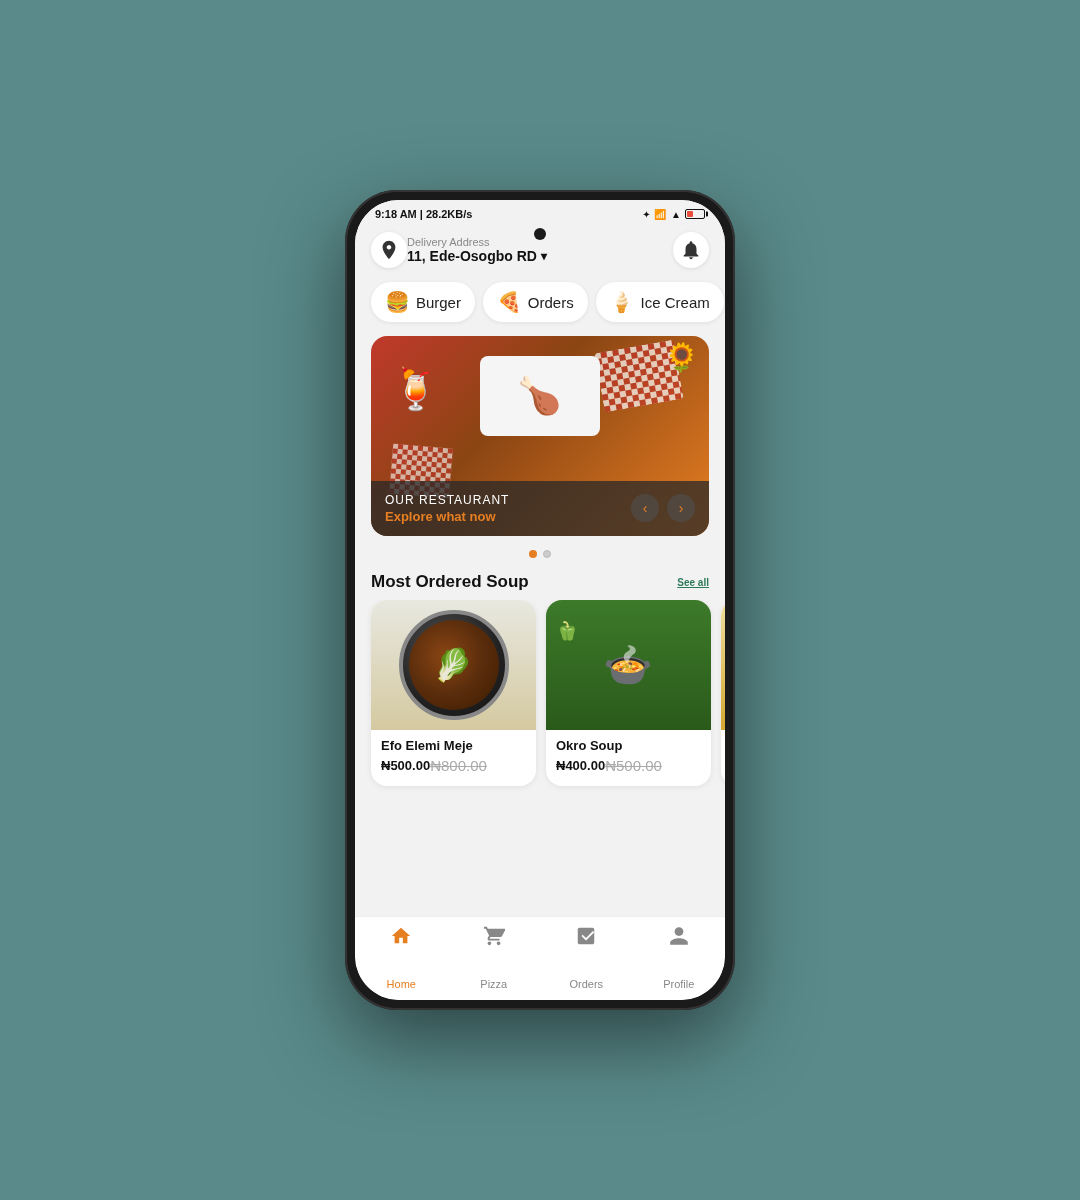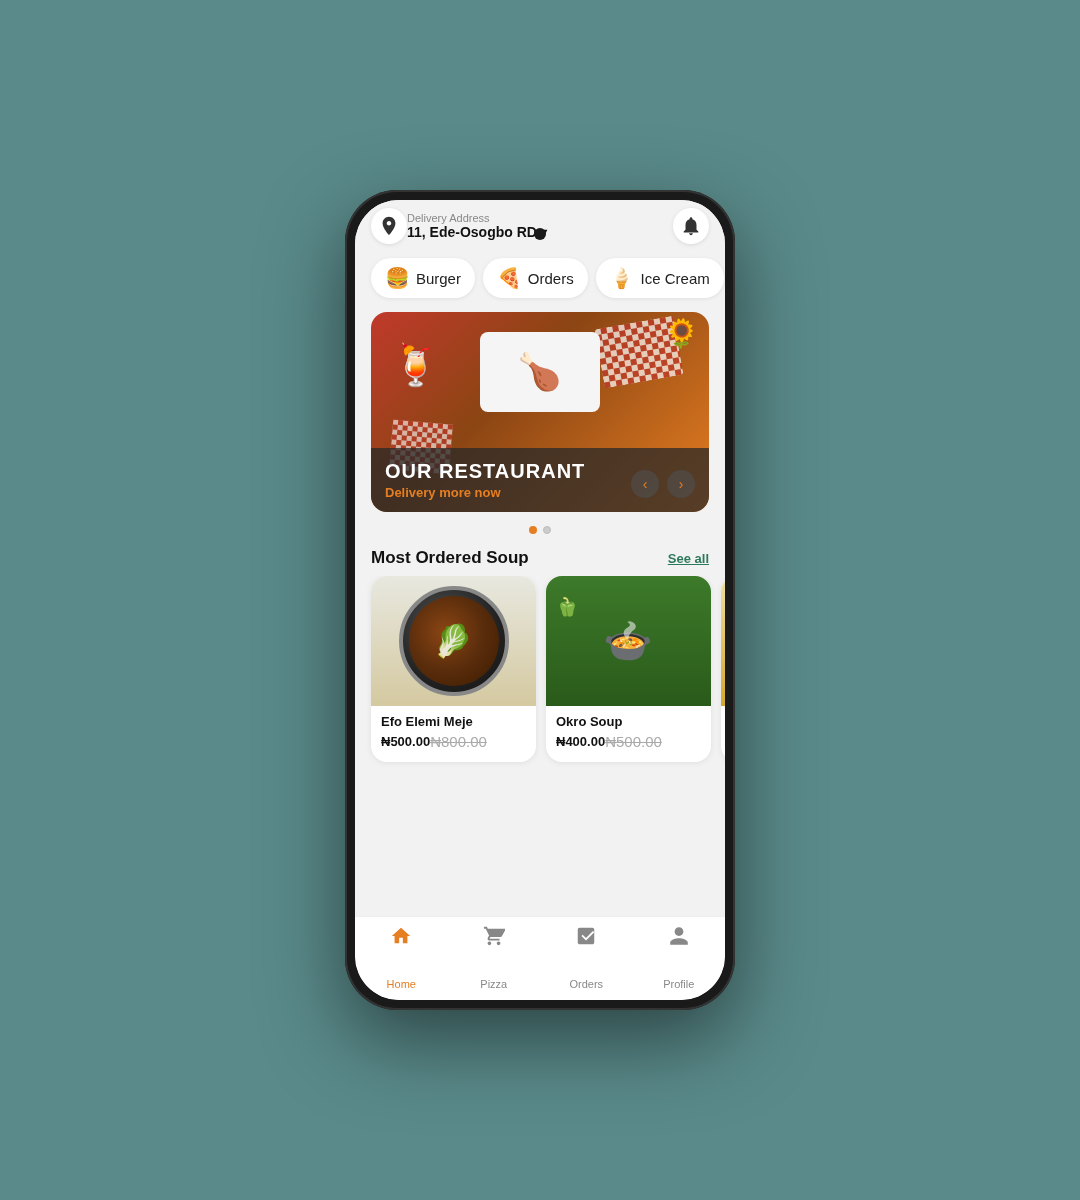--- a/index.html
+++ b/index.html
@@ -255,22 +255,22 @@
       font-size: 28px;
     }
     .banner-overlay {
       position: absolute;
       bottom: 0; left: 0; right: 0;
       background: rgba(40,40,40,0.75);
       padding: 12px 14px;
       border-radius: 0 0 0 0;
     }
     .banner-title {
-      font-size: 20px;
-      font-weight: 700;
+      font-size: 12px;
+      font-weight: 400;
       color: #fff;
       letter-spacing: 1px;
     }
     .banner-subtitle {
       font-size: 13px;
       color: #e67e22;
       font-weight: 600;
       margin-top: 2px;
     }
     .banner-nav {
@@ -312,21 +312,21 @@
       display: flex;
       justify-content: space-between;
       align-items: center;
     }
     .section-title {
       font-size: 17px;
       font-weight: 700;
       color: #111;
     }
     .see-all {
-      font-size: 13px;
+      font-size: 10px;
       color: #2d7a5a;
       font-weight: 600;
       text-decoration: underline;
     }
     
     .food-cards-row {
       padding: 0 16px 16px;
       display: flex;
       gap: 10px;
       overflow-x: auto;
@@ -454,20 +454,31 @@
     .icon-svg { width: 22px; height: 22px; }
   </style>
 </head>
 <body>
 
 <div class="phone-outer">
   <div class="phone-screen">
 
     <div class="camera-notch"></div>
 
+    <div class="status-bar">
+      <span class="status-time">9:18 AM | 28.2KB/s</span>
+      <div class="status-icons">
+        <span>✦</span>
+        <span>📶</span>
+        <span>▲</span>
+        <div class="battery-icon">
+          <div class="battery-fill"></div>
+        </div>
+      </div>
+    </div>
 
     <div class="scroll-content">
 
       <div class="header">
         <div class="header-left">
           <div class="location-pin-btn">
             <svg class="icon-svg" viewBox="0 0 24 24" fill="#333">
               <path d="M12 2C8.13 2 5 5.13 5 9c0 5.25 7 13 7 13s7-7.75 7-13c0-3.87-3.13-7-7-7zm0 9.5c-1.38 0-2.5-1.12-2.5-2.5s1.12-2.5 2.5-2.5 2.5 1.12 2.5 2.5-1.12 2.5-2.5 2.5z"></path>
             </svg>
           </div>
@@ -506,21 +517,21 @@
         <div class="banner-image">
           <div class="banner-food-bg">
             <div class="checkered-cloth"></div>
             <div class="checkered-cloth2"></div>
             <div class="drink-glass">🍹</div>
             <div class="flowers">🌻</div>
             <div class="food-plate">🍗</div>
           </div>
           <div class="banner-overlay">
             <div class="banner-title">OUR RESTAURANT</div>
-            <div class="banner-subtitle">Delivery more now</div>
+            <div class="banner-subtitle">Explore what now</div>
           </div>
           <div class="banner-nav">
             <div class="banner-nav-btn">
               <span>‹</span>
             </div>
             <div class="banner-nav-btn">
               <span>›</span>
             </div>
           </div>
         </div>

